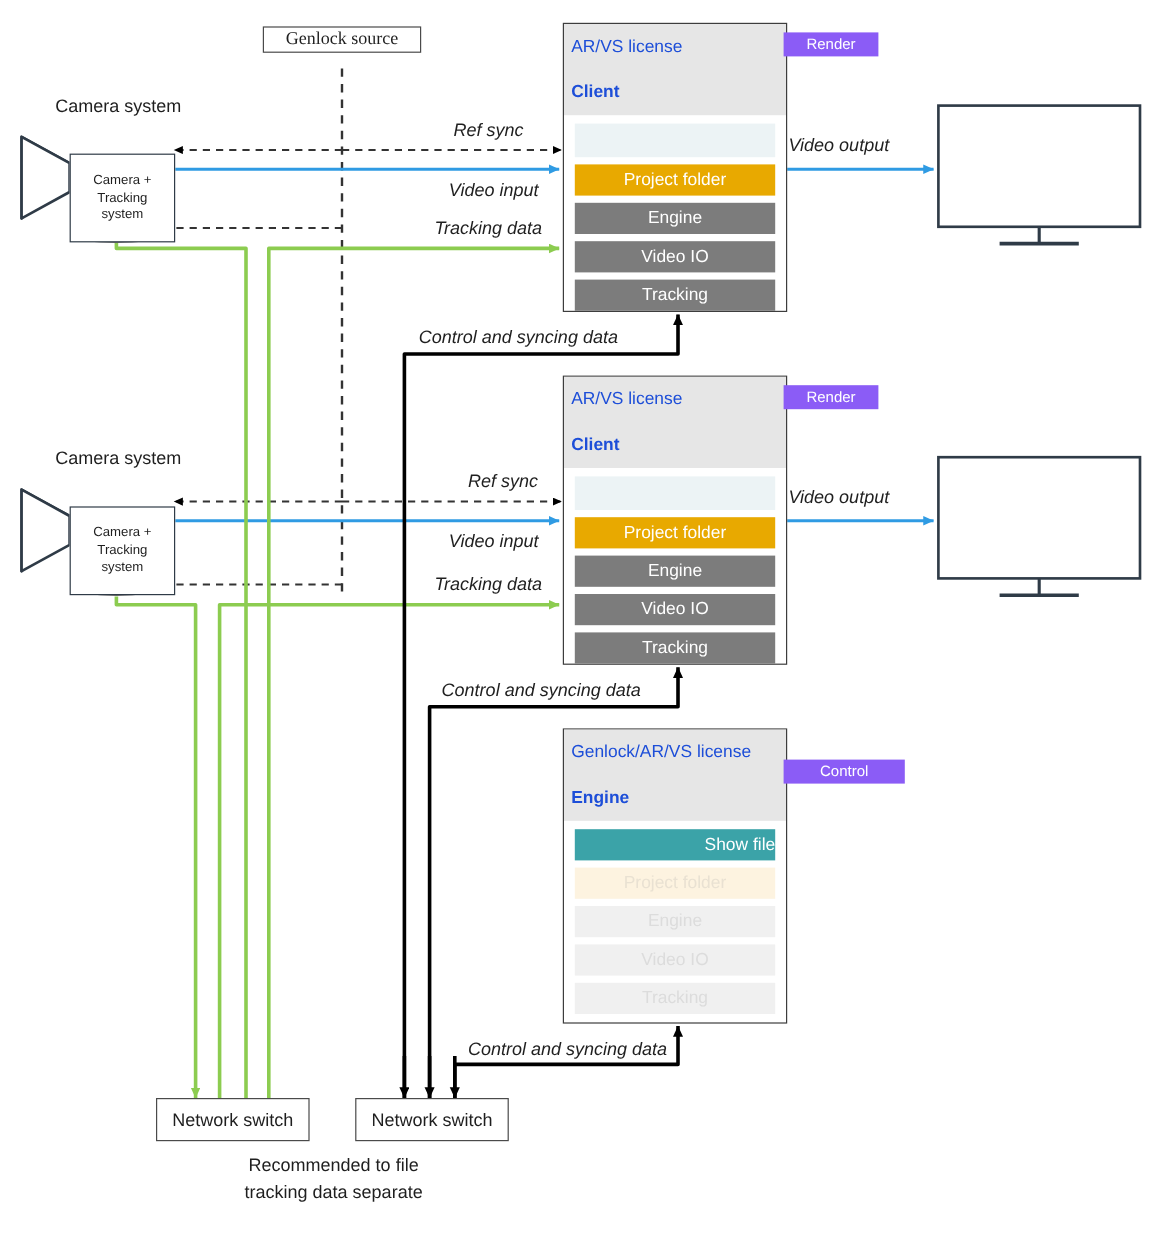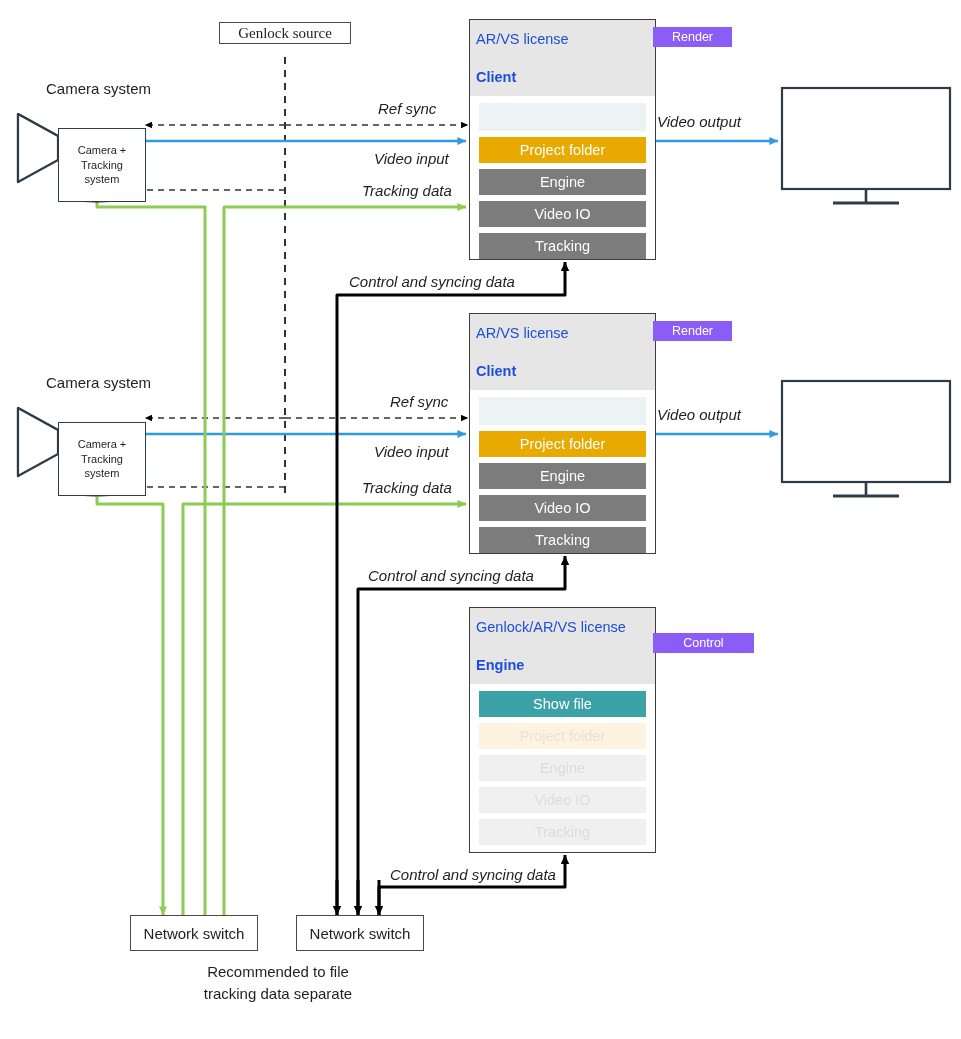--- a/index.html
+++ b/index.html
@@ -14,21 +14,21 @@
   .machine{border:1.6px solid #3d3d3d;background:#ffffff;}
   .machine-head{background:#e6e6e6;text-align:left;padding:10px 6px 10px;
                 line-height:1.28;font-size:14.5px;color:#1d4ed8;}
   .machine-head .lic{display:block;font-weight:400;}
   .machine-head .role{display:block;font-weight:700;margin-top:19px;}
   .rows{padding:7px 9px 9px;display:flex;flex-direction:column;gap:6px;}
   .row{height:26px;line-height:26px;text-align:center;font-size:14.5px;
        color:#ffffff;}
   .row.blank{background:#ecf3f5;height:28px;}
   .row.accent-orange{background:#e8a900;}
-  .row.accent-teal{background:#3ba3a8;}
+  .row.accent-teal{background:#3ba3a8;text-align:right;}
   .row.grey{background:#7c7c7c;}
   .row.ghost-orange{background:#fdf3e0;color:#e9e1d2;}
   .row.ghost{background:#f0f0f0;color:#dcdcdc;}
 
   
   .badge{background:#8b5cf6;color:#ffffff;font-size:12.5px;text-align:center;
          line-height:20px;height:20px;}
 
   
   .plainbox{border:1.4px solid #4a4a4a;background:#ffffff;text-align:center;

